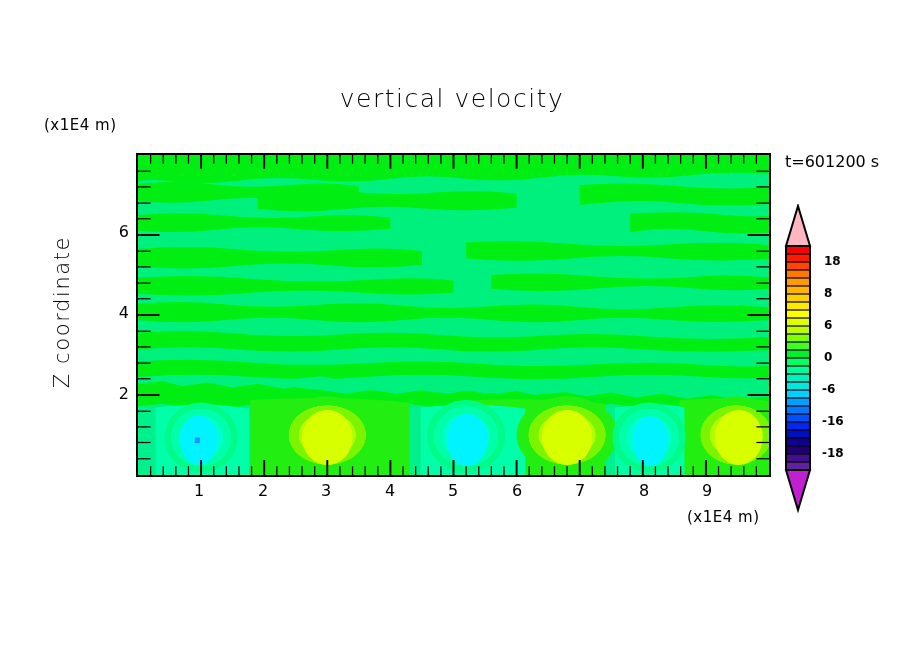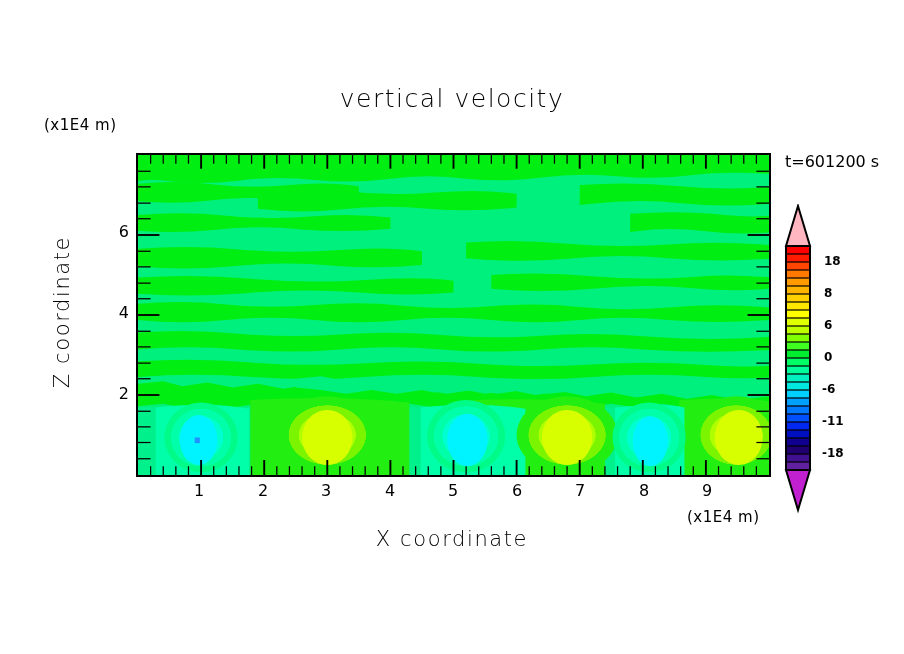--- a/index.html
+++ b/index.html
@@ -424,21 +424,20 @@
   <div class="xtick-label" style="left:438px;  top:481px;">5</div>
   <div class="xtick-label" style="left:502px;  top:481px;">6</div>
   <div class="xtick-label" style="left:565px;  top:481px;">7</div>
   <div class="xtick-label" style="left:629px;  top:481px;">8</div>
   <div class="xtick-label" style="left:692px;  top:481px;">9</div>
 
   <div class="ytick-label" style="left:103px; top:384px;">2</div>
   <div class="ytick-label" style="left:103px; top:303px;">4</div>
   <div class="ytick-label" style="left:103px; top:222px;">6</div>
 
-  <div id="x-axis-title">X coordinate</div>
   <div id="y-axis-title">Z coordinate</div>
   <div id="x-unit-label">(x1E4 m)</div>
 
   <div id="colorbar">
     <svg id="cbar-svg" width="36" height="310">
 
       <polygon points="18,2 30,42 6,42" fill="#ffb6c1" stroke="#000" stroke-width="2"></polygon>
 
       <g id="cbar-bands">
           <rect x="6" y="42.00" width="24" height="8.60" fill="#ff0000" stroke="#000" stroke-width="1.2"></rect>
@@ -473,17 +472,17 @@
 
       <polygon points="18,306 30,266 6,266" fill="#c020d0" stroke="#000" stroke-width="2"></polygon>
       <rect id="cbar-outline" x="6" y="42" width="24" height="224" fill="none" stroke="#000" stroke-width="2"></rect>
     </svg>
     
     <div class="cbar-label" style="left:44px; top:50px;">18</div>
     <div class="cbar-label" style="left:44px; top:82px;">8</div>
     <div class="cbar-label" style="left:44px; top:114px;">6</div>
     <div class="cbar-label" style="left:44px; top:146px;">0</div>
     <div class="cbar-label" style="left:42px; top:178px;">-6</div>
-    <div class="cbar-label" style="left:42px; top:210px;">-11</div>
+    <div class="cbar-label" style="left:42px; top:210px;">-16</div>
     <div class="cbar-label" style="left:42px; top:242px;text-align:center;">-18</div>
   </div>
 
 </div>
 
 </body></html>

